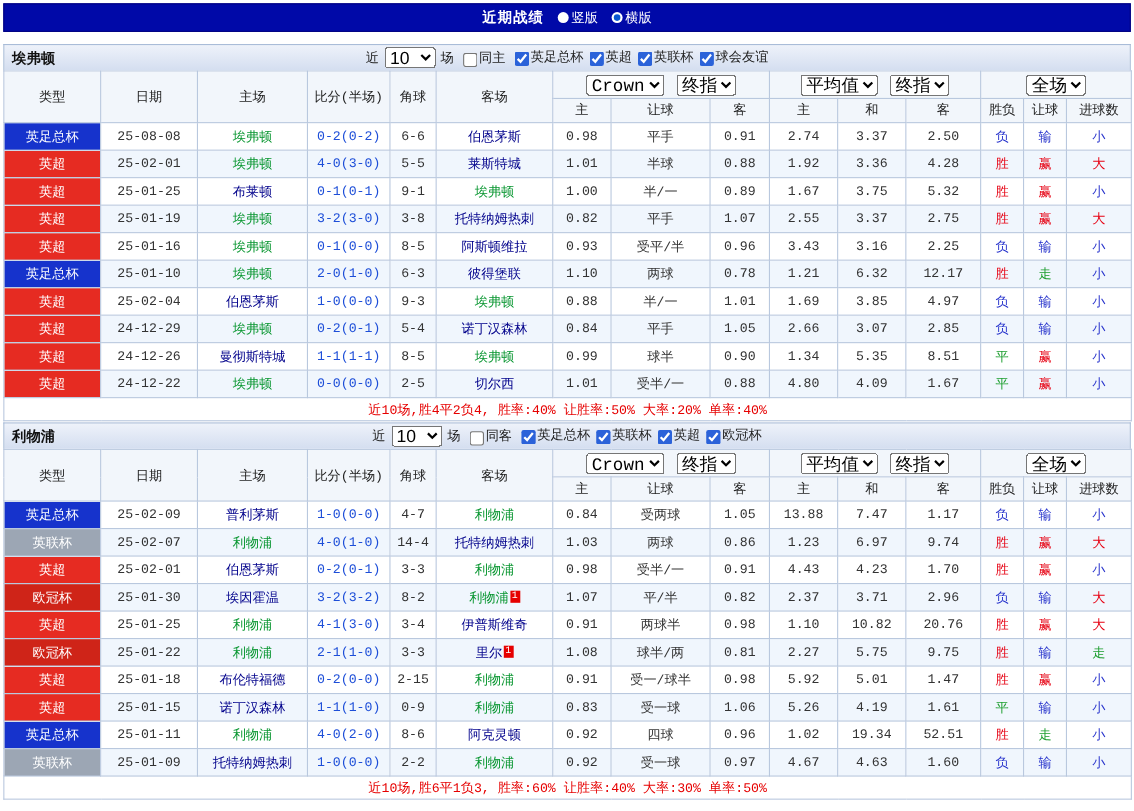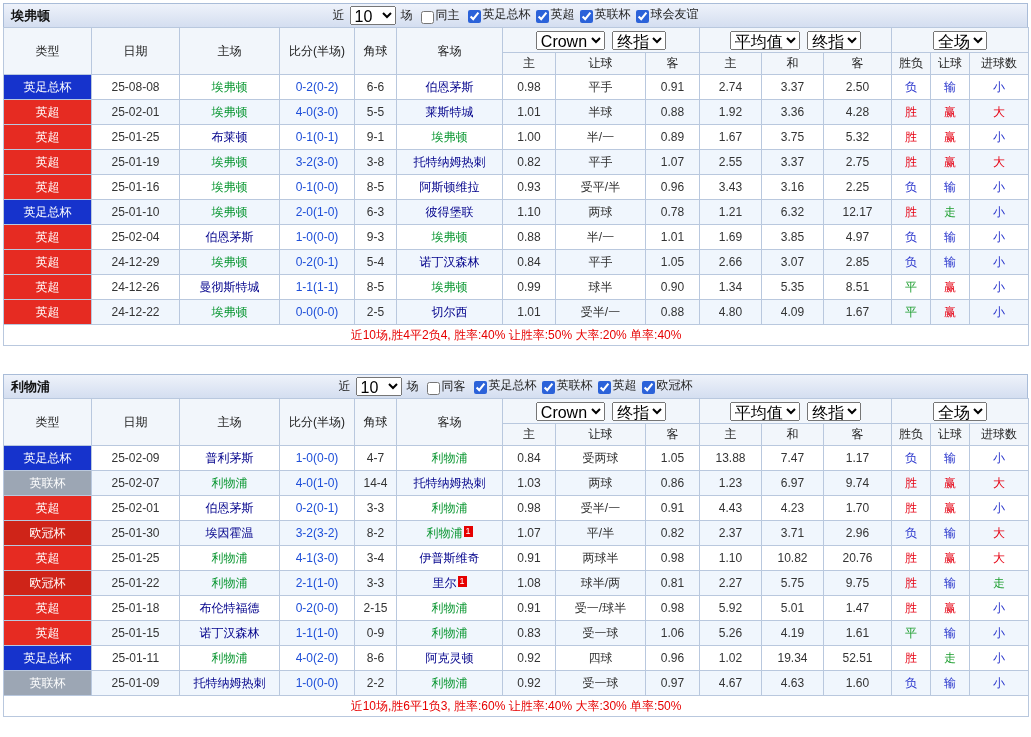--- a/index.html
+++ b/index.html
@@ -19,36 +19,36 @@
   .vm{display:inline-flex;align-items:center;gap:3px;cursor:pointer;}
   .radio{
     width:10px;height:10px;border-radius:50%;background:#fff;
     display:inline-block;position:relative;
   }
   .radio.sel::after{
     content:"";position:absolute;left:2px;top:2px;width:6px;height:6px;
     border-radius:50%;background:#0a58d0;
   }
   
-  .section{margin-bottom:28px;}
+  .section{margin-bottom:1px;}
   .section-bar{
     position:relative;height:23px;
     background:linear-gradient(#eef2fa,#d4def0);
     border:1px solid #a9bcd8;border-bottom:none;
     display:flex;align-items:center;justify-content:center;
     width:1023px;margin:0 auto;
   }
   .team{position:absolute;left:7px;font-weight:bold;font-size:13px;color:#111;}
   .filters{display:flex;align-items:center;gap:3px;}
   .cbl{display:inline-flex;align-items:flex-end;margin-left:5px;cursor:pointer;}
   input[type=checkbox]{width:13px;height:13px;margin:0 2px 0 0;accent-color:#2b62d9;}
   select.sel{height:19px;font-size:16px;font-family:inherit;margin:0 2px;}
   select.near{width:46px;}
   
-  table{border-collapse:collapse;table-layout:fixed;width:1025px;margin:0 auto;font-size:12px;}
+  table{border-collapse:collapse;table-layout:fixed;width:1025px;margin:0 auto;font-size:12px;font-family:Liberation Mono, monospace;}
   th,td{border:1px solid #b9c8de;text-align:center;padding:0;white-space:nowrap;overflow:hidden;}
   thead th{background:#f2f6fb;font-weight:normal;color:#222;height:21px;}
   thead tr:first-child th{height:24px;}
   tbody td{height:24px;}
   tbody tr:nth-child(even) td{background:#f0f6fd;}
   td.type{color:#fff;}
   td.date,td.corner,td.num,td.line{color:#333;}
   td.score{color:#1d4ed8;}
   .tname{cursor:pointer;color:#00008b;}
   .tname.focus{color:#089630;}
@@ -60,20 +60,31 @@
     display:inline-block;background:#e60000;color:#fff;
     font-size:9px;line-height:11px;width:9px;height:11px;
     margin-left:1px;vertical-align:3px;
   }
 </style>
 </head>
 <body>
 
 <div class="wrap">
 
+  <div class="titlebar">
+    <span class="title">近期战绩</span>
+    <label class="vm">
+      <span class="radio"></span>
+      <span>竖版</span>
+    </label>
+    <label class="vm">
+      <span class="radio sel"></span>
+      <span>横版</span>
+    </label>
+  </div>
 
   <div id="sections">
   <div class="section">
     <div class="section-bar">
       <span class="team">埃弗顿</span>
       <div class="filters">
         <span>近</span>
         <select class="sel near"><option>10</option></select>
         <span>场</span>
         <label class="cbl">

